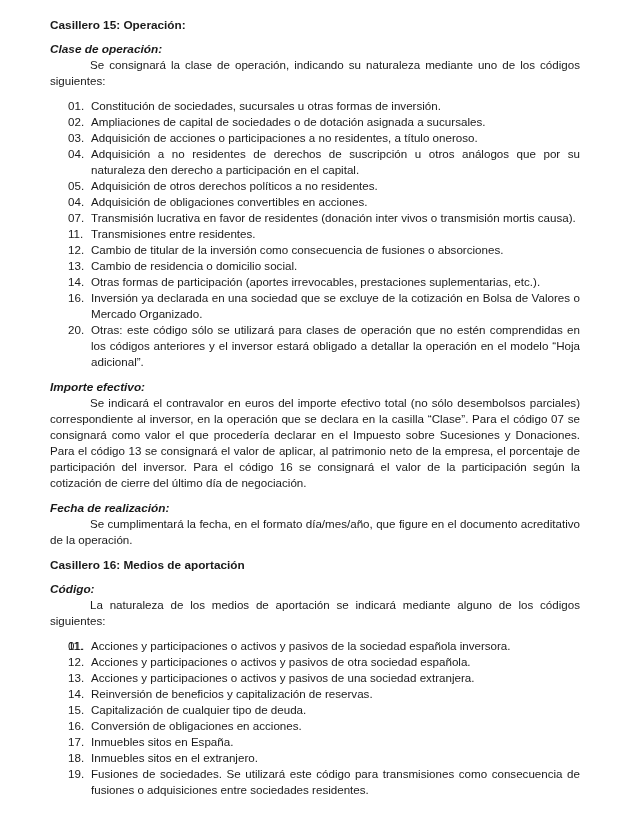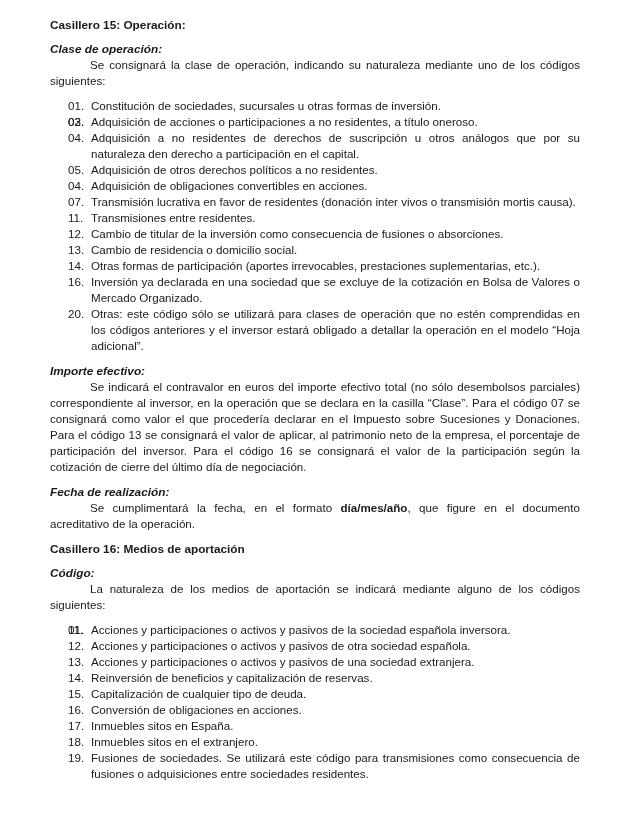--- a/index.html
+++ b/index.html
@@ -8,35 +8,35 @@
     font-family: "Liberation Sans", sans-serif;
     font-size: 11.6px; color: #1a1a1a;
   }
   .page { position: relative; padding: 17px 49px 0 50px; box-sizing: border-box; width: 629px; }
   .h-section { font-weight: bold; font-size: 11.8px; margin: 0 0 8px 0; line-height: 16px; }
   .h-sub { font-weight: bold; font-style: italic; font-size: 11.8px; margin: 0; line-height: 16px; }
   .para { margin: 0 0 9px 0; line-height: 16px; text-align: justify; text-indent: 40px; }
   ol.codes { list-style: none; margin: 0 0 9px 0; padding: 0; }
   ol.codes li { position: relative; padding-left: 41px; margin-left: 0; line-height: 16px; text-align: justify; }
   ol.codes li .num { position: absolute; left: 18px; top: 0; }
-  b.inline { font-weight: bold; }
+  b.inline { font-weight: normal; }
 </style>
 </head>
 <body>
 
 <div class="page">
 
   <div class="h-section">Casillero 15: Operación:</div>
 
   <div class="h-sub">Clase de operación:</div>
   <p class="para">Se consignará la clase de operación, indicando su naturaleza mediante uno de los códigos siguientes:</p>
 
   <ol class="codes" id="list-clase">
       <li><span class="num">01.</span><span>Constitución de sociedades, sucursales u otras formas de inversión.</span></li>
-      <li><span class="num">02.</span></li>
+      <li><span class="num">02.</span><span>Ampliaciones de capital de sociedades o de dotación asignada a sucursales.</span></li>
       <li><span class="num">03.</span><span>Adquisición de acciones o participaciones a no residentes, a título oneroso.</span></li>
       <li><span class="num">04.</span><span>Adquisición a no residentes de derechos de suscripción u otros análogos que por su naturaleza den derecho a participación en el capital.</span></li>
       <li><span class="num">05.</span><span>Adquisición de otros derechos políticos a no residentes.</span></li>
       <li><span class="num">04.</span><span>Adquisición de obligaciones convertibles en acciones.</span></li>
       <li><span class="num">07.</span><span>Transmisión lucrativa en favor de residentes (donación inter vivos o transmisión mortis causa).</span></li>
       <li><span class="num">11.</span><span>Transmisiones entre residentes.</span></li>
       <li><span class="num">12.</span><span>Cambio de titular de la inversión como consecuencia de fusiones o absorciones.</span></li>
       <li><span class="num">13.</span><span>Cambio de residencia o domicilio social.</span></li>
       <li><span class="num">14.</span><span>Otras formas de participación (aportes irrevocables, prestaciones suplementarias, etc.).</span></li>
       <li><span class="num">16.</span><span>Inversión ya declarada en una sociedad que se excluye de la cotización en Bolsa de Valores o Mercado Organizado.</span></li>

